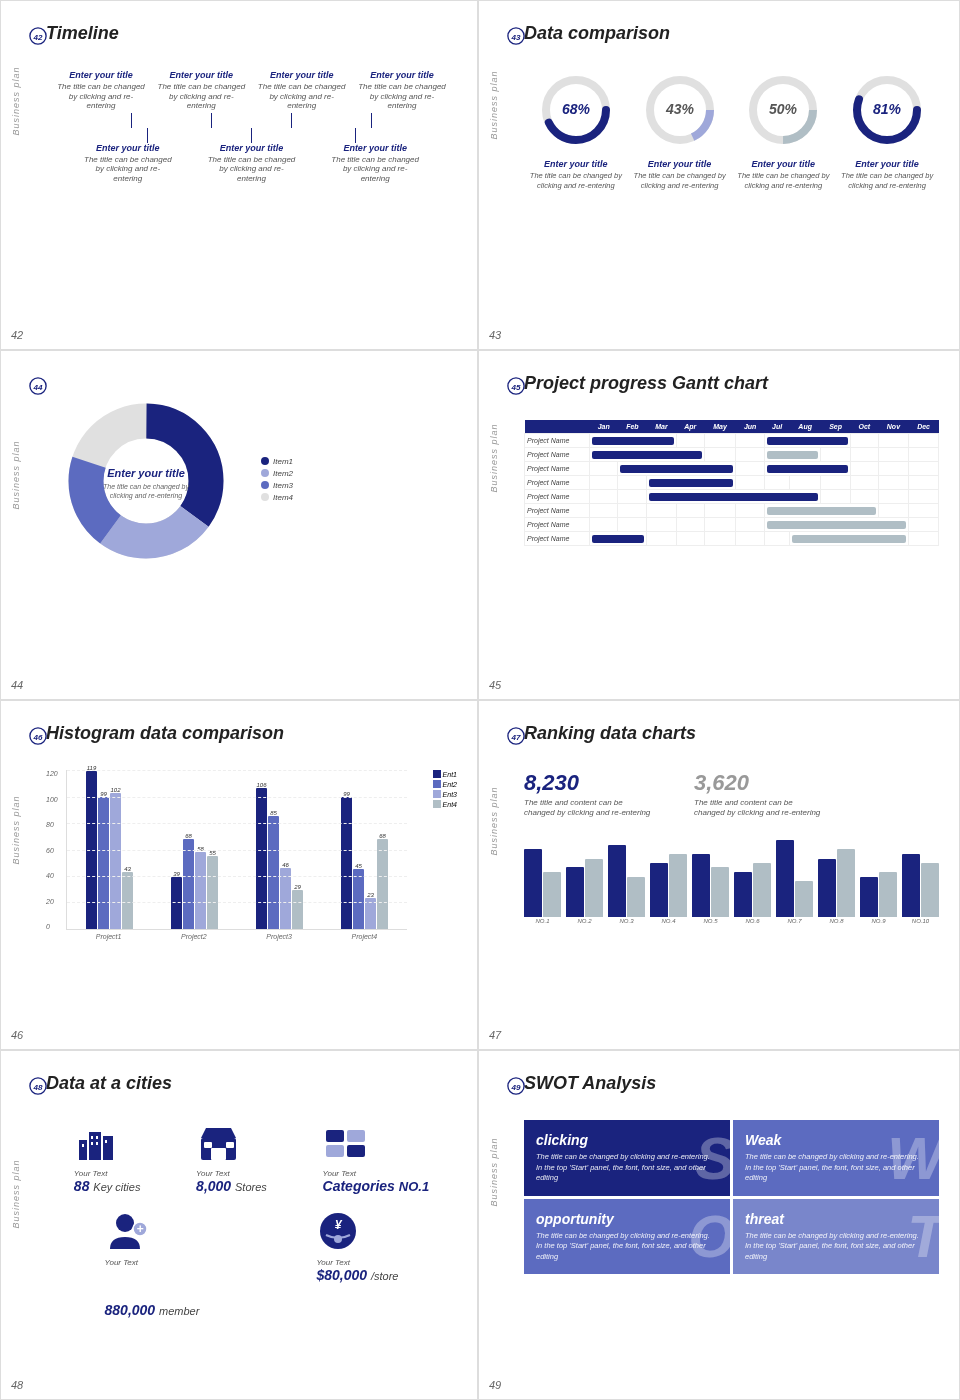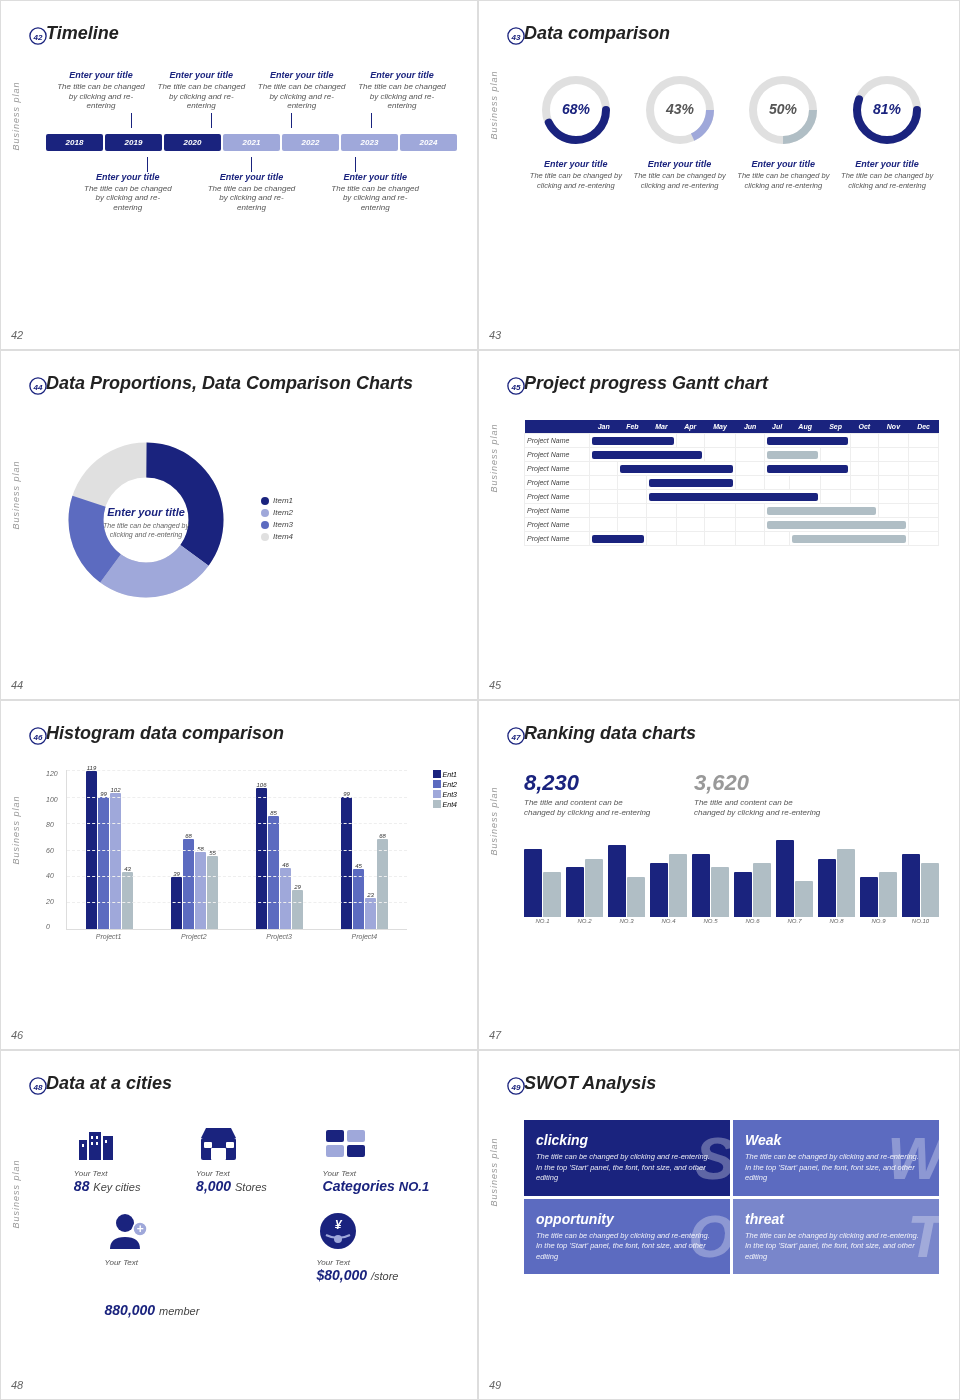--- a/index.html
+++ b/index.html
@@ -53,21 +53,21 @@
     .timeline-item-title { font-size: 9px; font-weight: bold; color: #1a237e; margin-bottom: 2px; }
     .timeline-item-text { color: #555; line-height: 1.2; }
     
     
     .circles-container { display: flex; justify-content: space-around; align-items: center; margin-top: 10px; }
     .circle-item { text-align: center; flex: 1; }
     .donut-svg { width: 80px; height: 80px; }
     .circle-title { font-size: 9px; font-weight: bold; color: #1a237e; margin-top: 5px; margin-bottom: 2px; }
     .circle-text { font-size: 7.5px; color: #555; line-height: 1.3; }
     .donut-legend { font-size: 8px; color: #444; }
-    .legend-item { display: flex; align-items: center; gap: 4px; margin-bottom: 3px; }
+    .legend-item { display: flex; gap: 4px; margin-bottom: 3px; }
     .legend-dot { width: 8px; height: 8px; border-radius: 50%; }
     
     
     .gantt-table { width: 100%; border-collapse: collapse; font-size: 7px; margin-top: 5px; }
     .gantt-table th { background: #1a237e; color: #fff; padding: 3px 2px; text-align: center; font-size: 7px; }
     .gantt-table td { padding: 2px; border: 1px solid #eee; height: 14px; }
     .gantt-table td:first-child { font-size: 7px; color: #444; white-space: nowrap; width: 65px; }
     .gantt-bar { height: 8px; border-radius: 2px; }
     .gantt-navy { background: #1a237e; }
     .gantt-gray { background: #b0bec5; }
@@ -142,29 +142,20 @@
         </div>
       </div>
 
       <div style="display:flex;justify-content:space-between;padding:0 45px;">
         <div style="width:1px;height:15px;background:#1a237e;margin:0 auto;"></div>
         <div style="width:1px;height:15px;background:#1a237e;margin:0 auto;"></div>
         <div style="width:1px;height:15px;background:#1a237e;margin:0 auto;"></div>
         <div style="width:1px;height:15px;background:#1a237e;margin:0 auto;"></div>
       </div>
 
-      <div class="timeline-years-row">
-        <div class="tl-year">2018</div>
-        <div class="tl-year">2019</div>
-        <div class="tl-year">2020</div>
-        <div class="tl-year light">2021</div>
-        <div class="tl-year light">2022</div>
-        <div class="tl-year light">2023</div>
-        <div class="tl-year light">2024</div>
-      </div>
 
       <div style="display:flex;justify-content:space-between;padding:0 50px;">
         <div style="width:1px;height:15px;background:#1a237e;margin:0 auto;"></div>
         <div style="width:1px;height:15px;background:#1a237e;margin:0 auto;"></div>
         <div style="width:1px;height:15px;background:#1a237e;margin:0 auto;"></div>
       </div>
 
       <div style="display:flex;justify-content:space-around;padding:0 20px;">
         <div class="timeline-item">
           <div class="timeline-item-title">Enter your title</div>
@@ -241,21 +232,20 @@
   </div>
 
   <div class="slide">
     <div class="slide-inner">
       <span class="business-plan-label">Business plan</span>
       <div style="display:flex;align-items:center;gap:6px;margin-bottom:12px;">
         <svg class="slide-icon" viewBox="0 0 20 20">
             <circle cx="10" cy="10" r="9" fill="none" stroke="#1a237e" stroke-width="1.5"></circle>
             <text x="10" y="14" text-anchor="middle" font-size="9" fill="#1a237e" font-weight="bold">44</text>
           </svg>
-        <span class="slide-title">Data Proportions, Data Comparison Charts</span>
       </div>
 
       <div style="display:flex;align-items:center;gap:15px;">
         <svg viewBox="0 0 200 200" width="200" height="200">
 
           <circle cx="100" cy="100" r="60" fill="none" stroke="#e0e0e0" stroke-width="35"></circle>
 
           <circle cx="100" cy="100" r="60" fill="none" stroke="#e0e0e0" stroke-width="35" stroke-dasharray="75.4 301.6" stroke-dashoffset="-301.6"></circle>
 
           <circle cx="100" cy="100" r="60" fill="none" stroke="#1a237e" stroke-width="35" stroke-dasharray="132 244.99" stroke-dashoffset="94.25"></circle>

